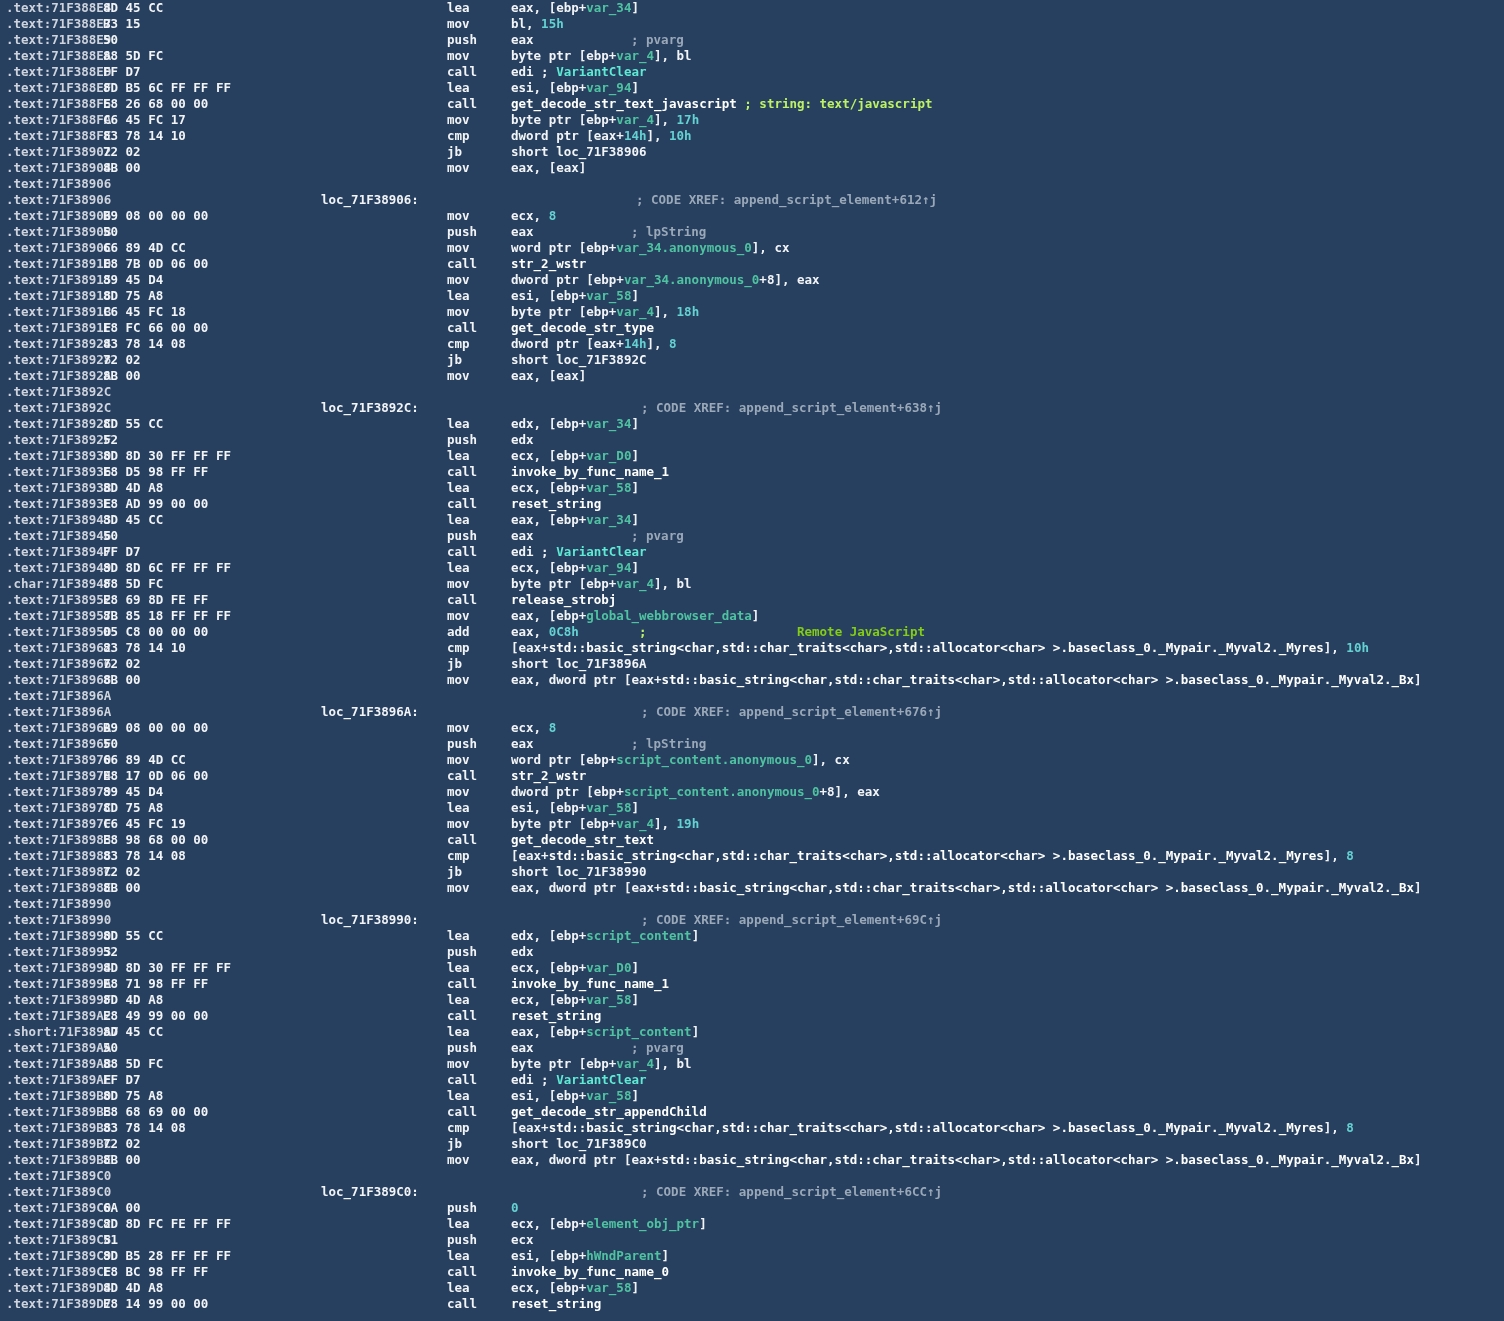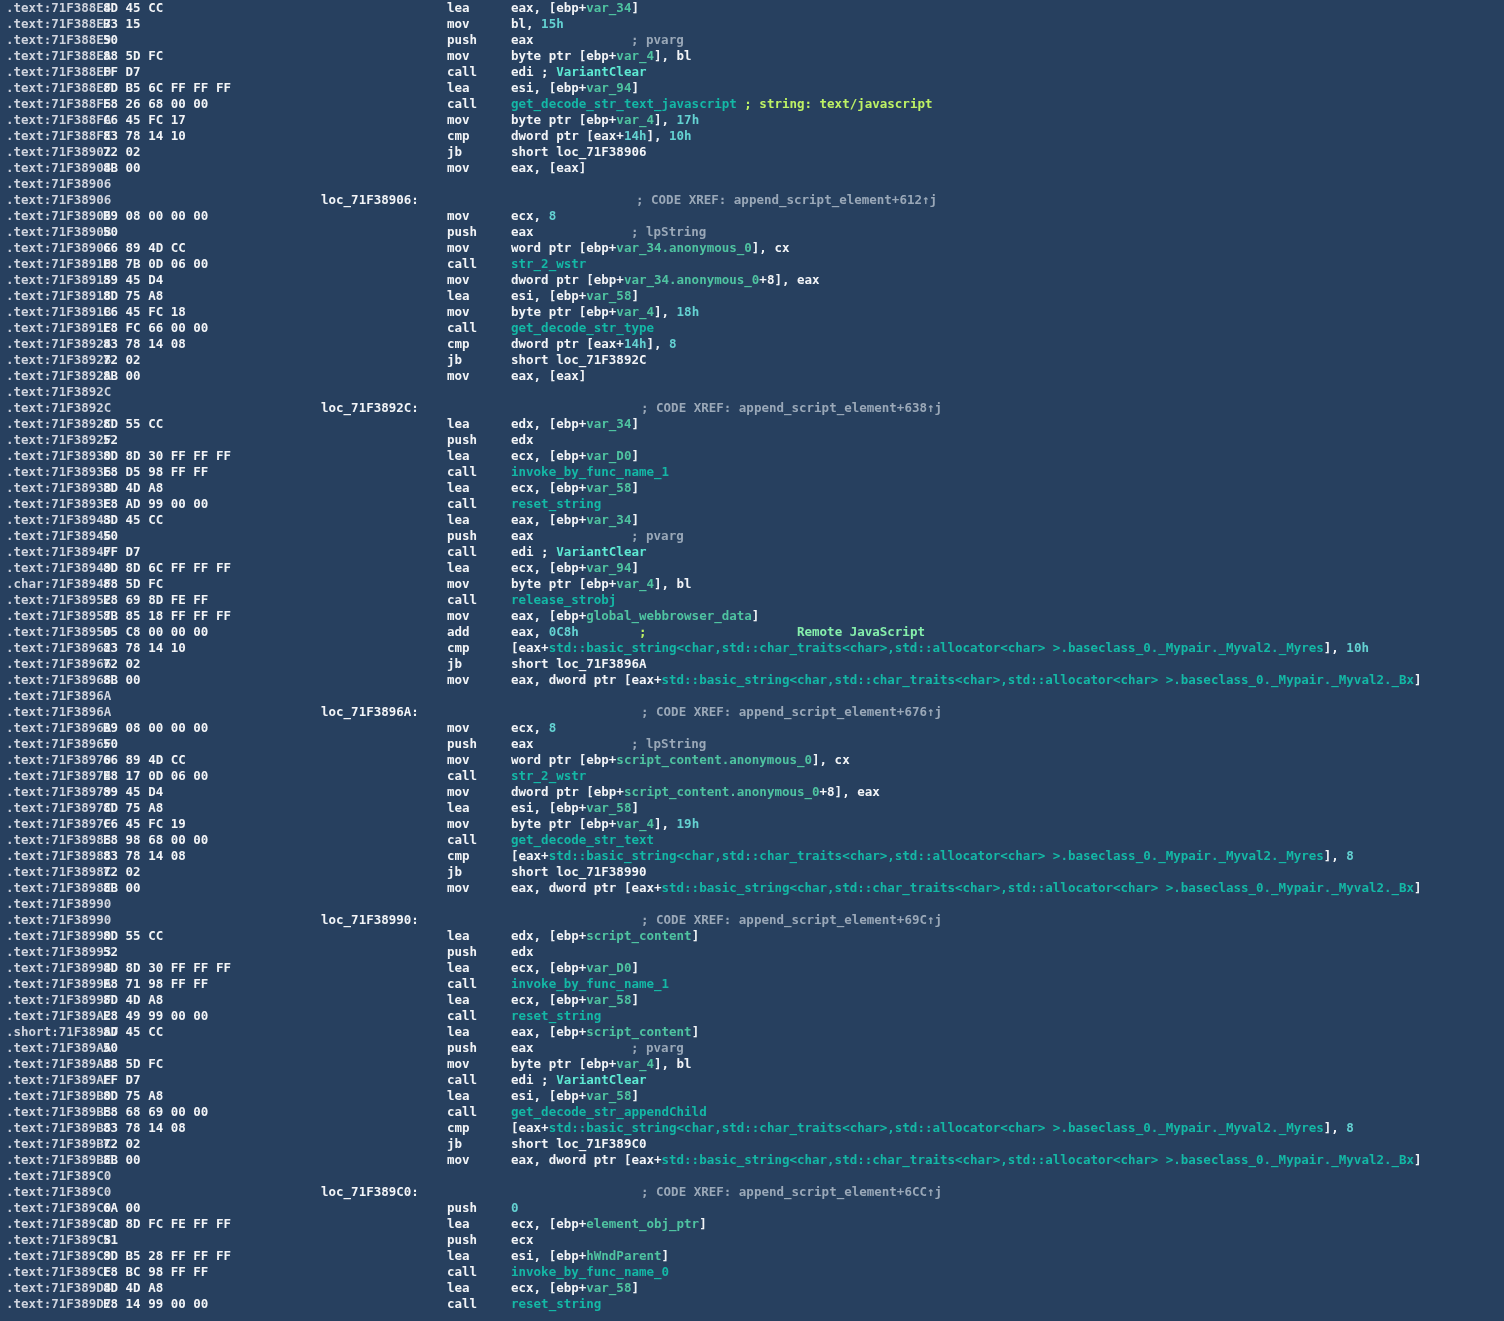--- a/index.html
+++ b/index.html
@@ -18,24 +18,24 @@
   .addr{position:absolute;left:6px;top:0;color:#cfd3dd;}
   .bytes{position:absolute;left:103px;top:0;color:#f2f4f7;}
   .lbl{position:absolute;left:321px;top:0;color:#f2f4f7;}
   .mnem{position:absolute;left:447px;top:0;color:#f2f4f7;}
   .ops{position:absolute;left:511px;top:0;color:#f2f4f7;}
   .cmt{position:absolute;top:0;color:#9aa8b8;}
 
   
   .v{color:#4fc3a1;}      
   .n{color:#64d2d2;}      
-  .f{color:#14b8a6;margin-top:12px;}      
+  .f{color:#ffffff;margin-top:12px;}      
   .api{color:#5eead4;}      
   .g{color:#bef264;}      
-  .sel{color:#86efac;}    
+  .sel{color:#84cc16;}    
 </style>
 </head>
 <body>
 
 <div id="listing">
     <div class="row"><span class="addr">.text:71F388E4</span><span class="bytes">8D 45 CC</span><span class="mnem">lea</span><span class="ops">eax, [ebp+<span class="v">var_34</span>]</span></div>
     <div class="row"><span class="addr">.text:71F388E7</span><span class="bytes">B3 15</span><span class="mnem">mov</span><span class="ops">bl, <span class="n">15h</span></span></div>
     <div class="row"><span class="addr">.text:71F388E9</span><span class="bytes">50</span><span class="mnem">push</span><span class="ops">eax</span><span class="cmt" style="left: 631px;">; pvarg</span></div>
     <div class="row"><span class="addr">.text:71F388EA</span><span class="bytes">88 5D FC</span><span class="mnem">mov</span><span class="ops">byte ptr [ebp+<span class="v">var_4</span>], bl</span></div>
     <div class="row"><span class="addr">.text:71F388ED</span><span class="bytes">FF D7</span><span class="mnem">call</span><span class="ops">edi ; <span class="api">VariantClear</span></span></div>

